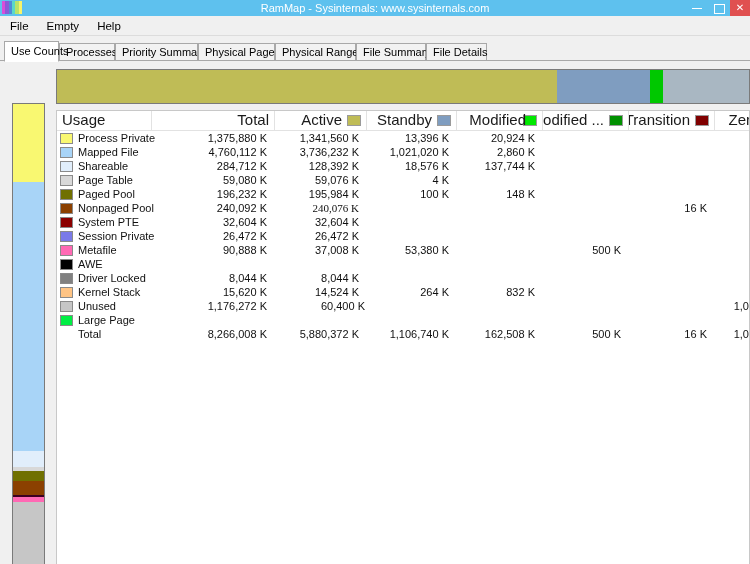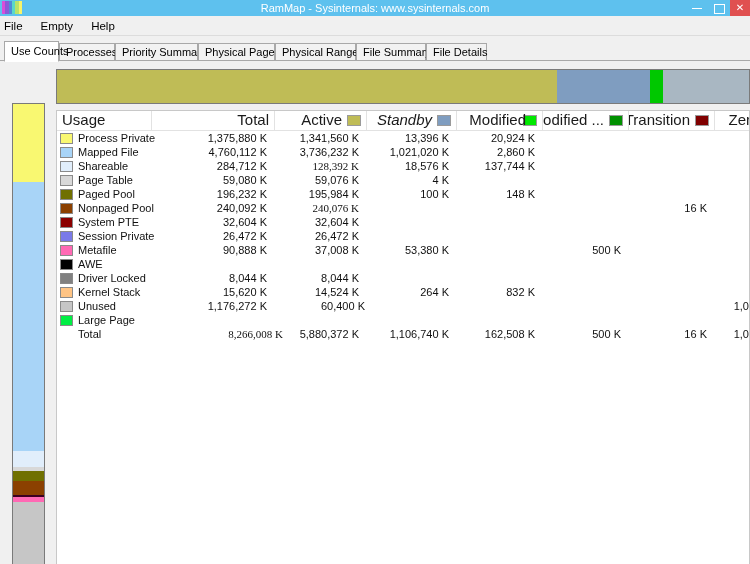--- a/index.html
+++ b/index.html
@@ -45,21 +45,21 @@
 
   
   .menubar{
     position:absolute;left:0;top:16px;width:750px;height:19px;
     background:#f0f0f0;border-bottom:1px solid #dcdcdc;
     display:flex;align-items:center;
   }
   .menu-item{
     font-size:11.5px;color:#000000;padding:2px 9px;cursor:default;
   }
-  .menu-item:first-child{padding-left:4px;}
+  .menu-item:first-child{padding-left:10px;}
 
   
   .tabstrip{
     position:absolute;left:0;top:41px;width:750px;height:20px;
     background:#f0f0f0;
   }
   .tabstrip .baseline{
     position:absolute;left:0;bottom:0;width:750px;height:1px;background:#a8a8a8;
   }
   .tab{
@@ -206,21 +206,21 @@
           <div class="th left" style="left: 0px; width: 95px;">
             <span class="lbl">Usage</span>
           </div>
           <div class="th right" style="left: 95px; width: 123px;">
             <span class="lbl">Total</span>
           </div>
           <div class="th right" style="left: 218px; width: 92px;">
             <span class="sw" style="background: rgb(191, 188, 86); right: 5px;"></span>
             <span class="lbl" style="right: 24px;">Active</span>
           </div>
-          <div class="th right" style="left: 310px; width: 90px; font-style: italic;">
+          <div class="th right" style="left: 310px; width: 90px;">
             <span class="sw" style="background: rgb(127, 157, 192); right: 5px;"></span>
             <span class="lbl" style="right: 24px;">Standby</span>
           </div>
           <div class="th right" style="left: 400px; width: 86px;">
             <span class="sw" style="background: rgb(0, 232, 0); right: 5px;"></span>
             <span class="lbl" style="right: 16px;">Modified</span>
           </div>
           <div class="th right" style="left: 486px; width: 86px;">
             <span class="sw" style="background: rgb(0, 144, 0); right: 5px;"></span>
             <span class="lbl" style="right: 24px;">Modified ...</span>
@@ -247,21 +247,21 @@
             <span class="rowname">Mapped File</span>
             <span class="cell right" style="left: 95px; width: 115px;">4,760,112 K</span>
             <span class="cell right" style="left: 218px; width: 84px;">3,736,232 K</span>
             <span class="cell right" style="left: 310px; width: 82px;">1,021,020 K</span>
             <span class="cell right" style="left: 400px; width: 78px;">2,860 K</span>
           </div>
           <div class="row">
             <span class="rowsw" style="background: rgb(225, 238, 251);"></span>
             <span class="rowname">Shareable</span>
             <span class="cell right" style="left: 95px; width: 115px;">284,712 K</span>
-            <span class="cell right" style="left: 218px; width: 84px; font-family: Liberation Serif, serif;">128,392 K</span>
+            <span class="cell right" style="left: 218px; width: 84px;">128,392 K</span>
             <span class="cell right" style="left: 310px; width: 82px;">18,576 K</span>
             <span class="cell right" style="left: 400px; width: 78px;">137,744 K</span>
           </div>
           <div class="row">
             <span class="rowsw" style="background: rgb(216, 216, 216);"></span>
             <span class="rowname">Page Table</span>
             <span class="cell right" style="left: 95px; width: 115px;">59,080 K</span>
             <span class="cell right" style="left: 218px; width: 84px;">59,076 K</span>
             <span class="cell right" style="left: 310px; width: 82px;">4 K</span>
           </div>
@@ -324,21 +324,21 @@
             <span class="cell right" style="left: 95px; width: 115px;">1,176,272 K</span>
             <span class="cell right" style="left: 224px; width: 84px;">60,400 K</span>
             <span class="cell right" style="left: 658px; width: 78px;">1,097,956 K</span>
           </div>
           <div class="row">
             <span class="rowsw" style="background: rgb(0, 238, 68);"></span>
             <span class="rowname">Large Page</span>
           </div>
           <div class="row total">
             <span class="rowname">Total</span>
-            <span class="cell right" style="left: 111px; width: 115px; font-family: Liberation Serif, serif;">8,266,008 K</span>
+            <span class="cell right" style="left: 95px; width: 115px;">8,266,008 K</span>
             <span class="cell right" style="left: 218px; width: 84px;">5,880,372 K</span>
             <span class="cell right" style="left: 310px; width: 82px;">1,106,740 K</span>
             <span class="cell right" style="left: 400px; width: 78px;">162,508 K</span>
             <span class="cell right" style="left: 486px; width: 78px;">500 K</span>
             <span class="cell right" style="left: 572px; width: 78px;">16 K</span>
             <span class="cell right" style="left: 658px; width: 78px;">1,097,956 K</span>
           </div>
         </div>
     </div>
 

